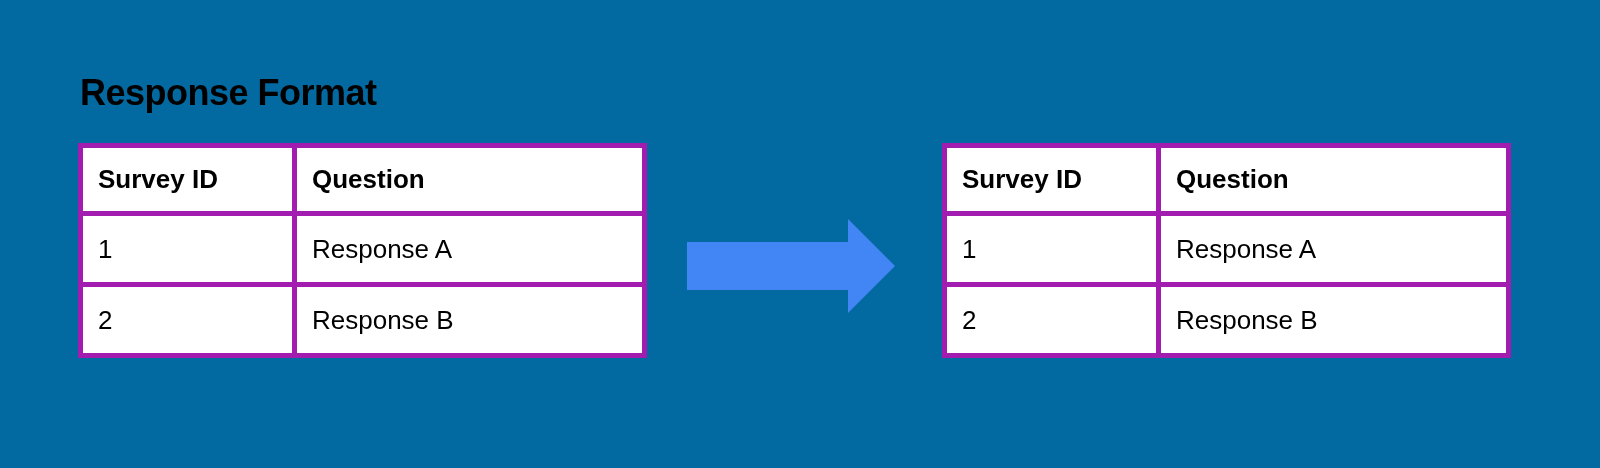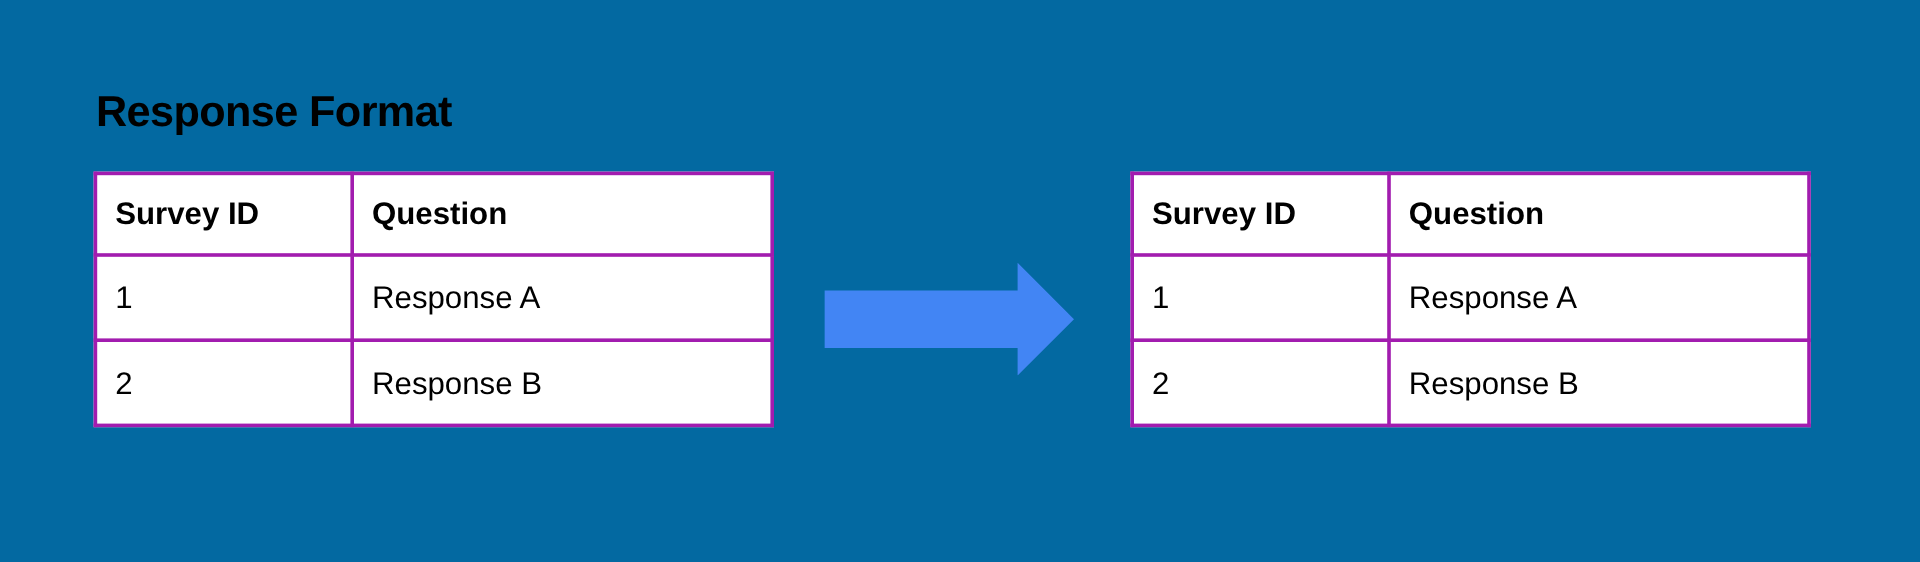--- a/index.html
+++ b/index.html
@@ -34,21 +34,21 @@
     position: absolute;
     border-collapse: collapse;
     table-layout: fixed;
     background: #ffffff;
   }
   #table-left  { left: 78px;  top: 143px; }
   #table-right { left: 942px; top: 143px; }
 
   .data-table th,
   .data-table td {
-    border: 3px solid #a21caf;
+    border: 5px solid #a21caf;
     text-align: left;
     vertical-align: middle;
     padding: 0 10px 0 15px;
     font-size: 26px;
     white-space: nowrap;
     overflow: hidden;
   }
   .data-table th {
     font-weight: 700;
     height: 68px;

